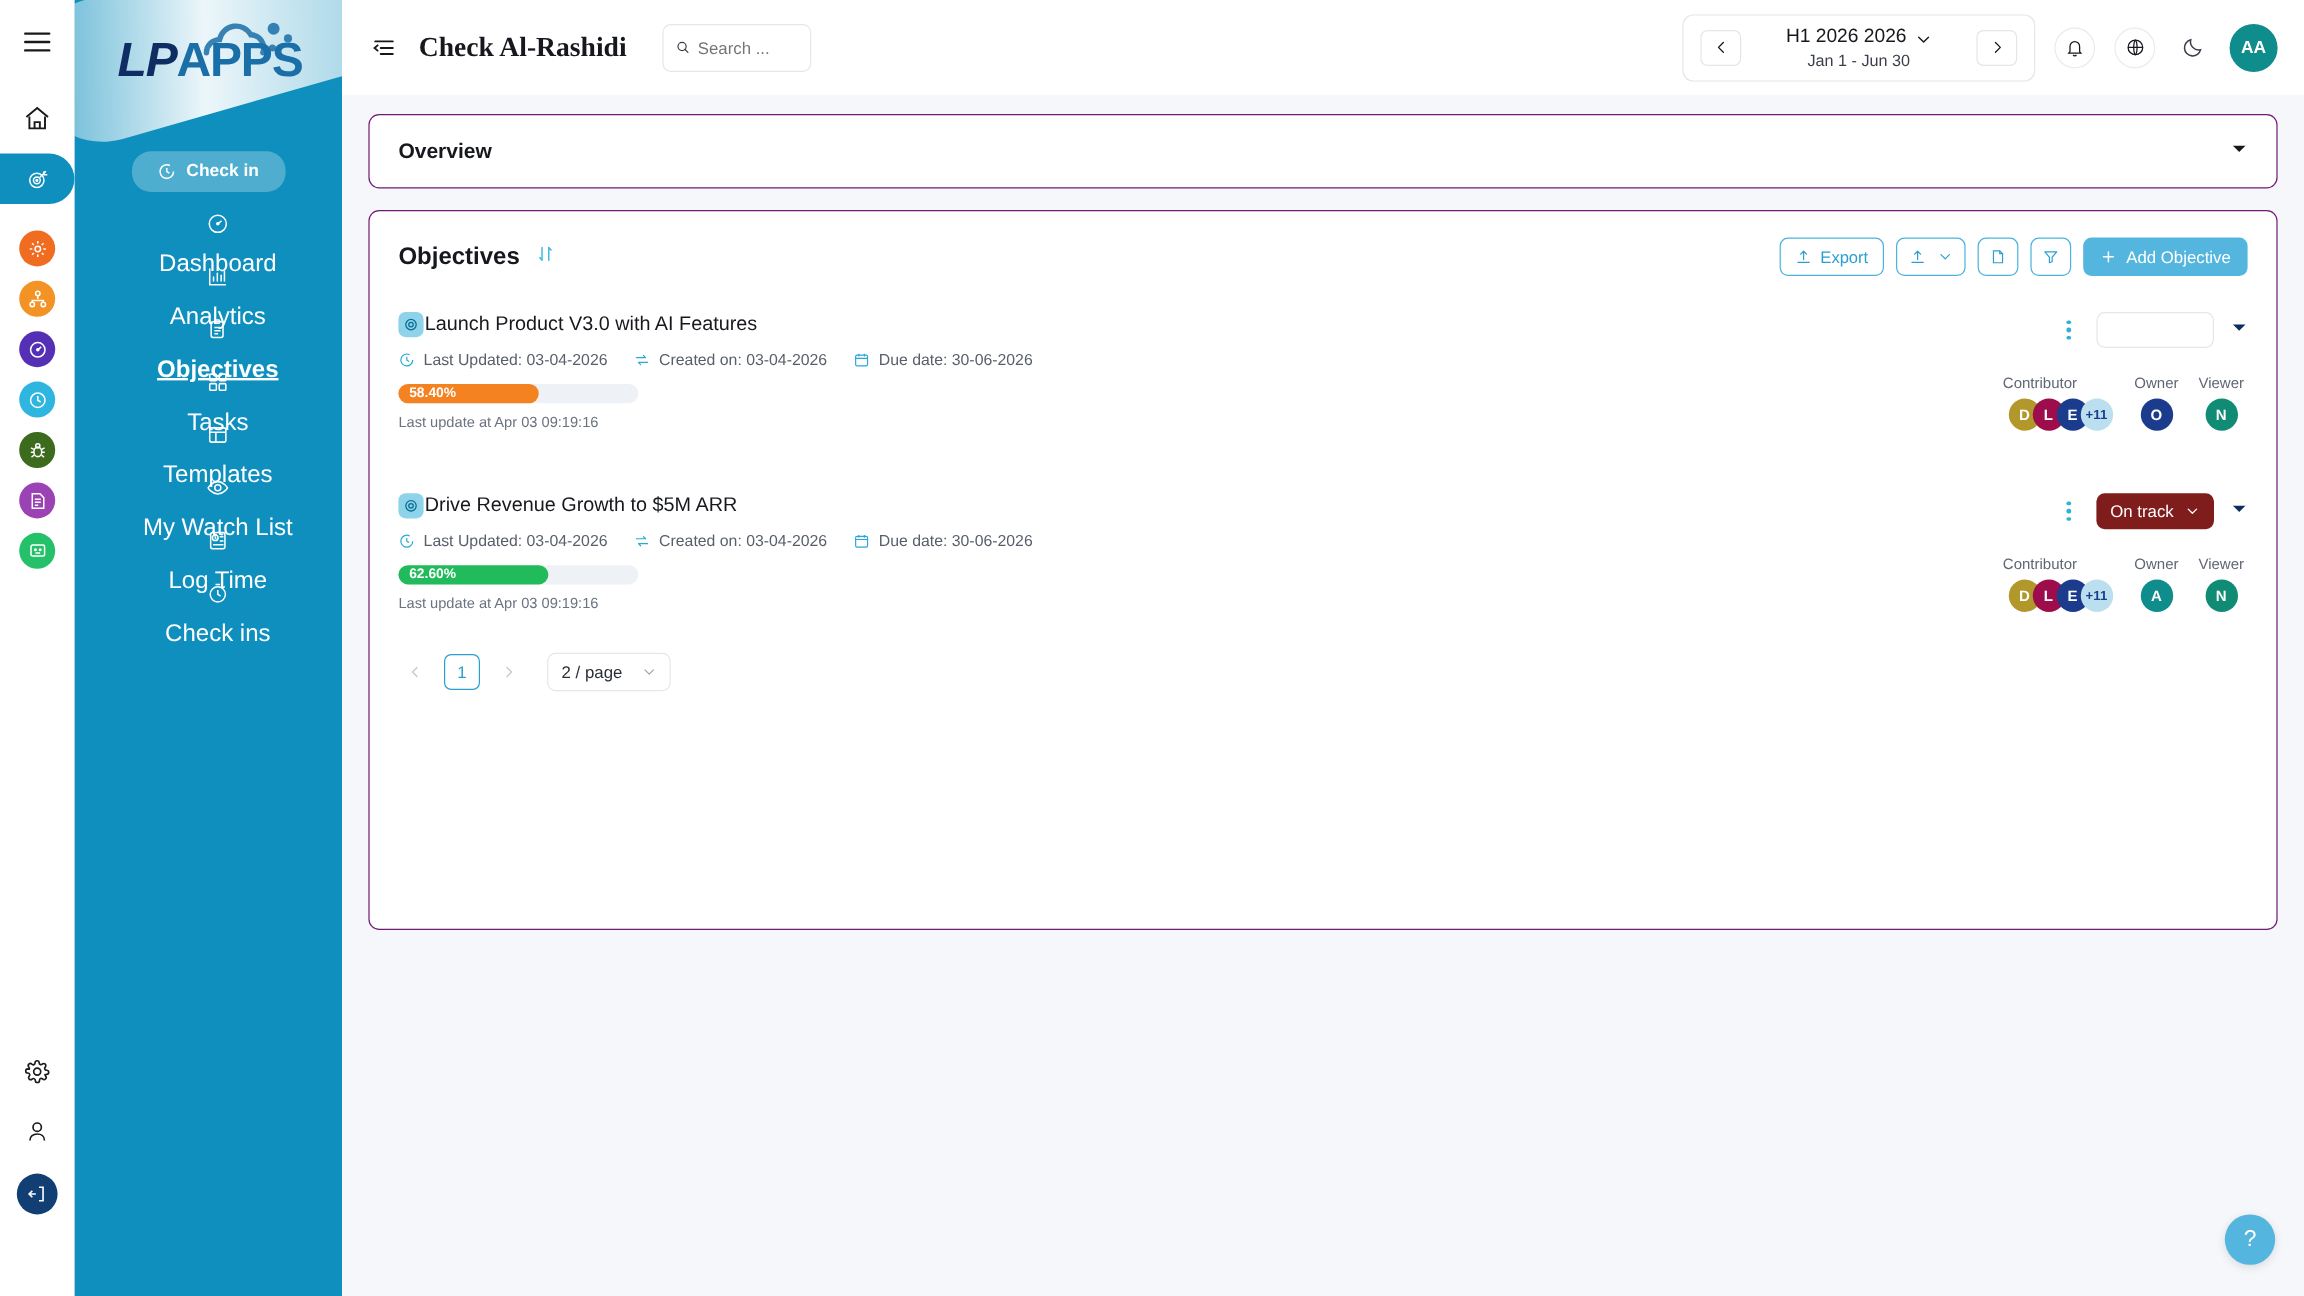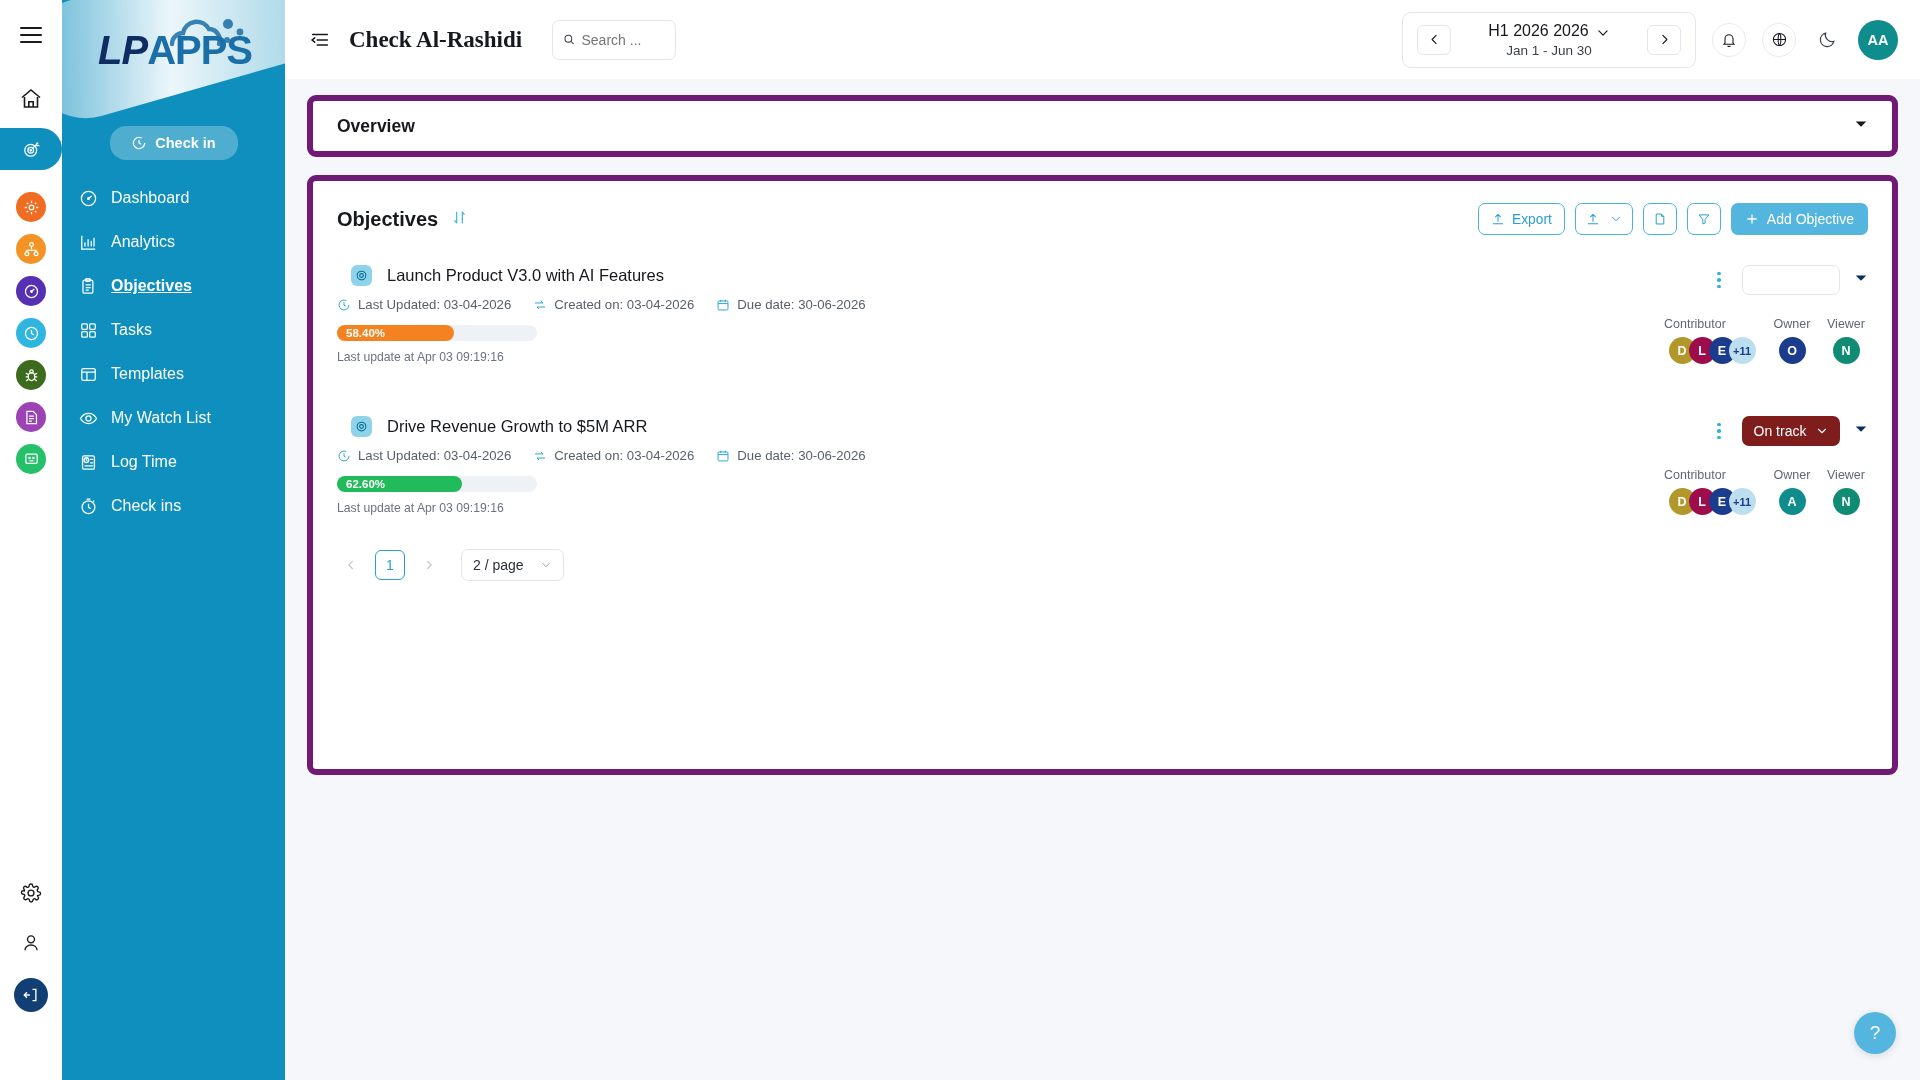--- a/index.html
+++ b/index.html
@@ -80,21 +80,21 @@
   .checkin-btn {
     margin: 4px auto 0; display: flex; align-items: center; justify-content: center;
     gap: 8px; width: 128px; height: 34px;
     background: rgba(255,255,255,0.27); border-radius: 16px;
     color: #fff; font-size: 14.5px; font-weight: 600; cursor: pointer;
   }
   .nav-list { margin-top: 16px; }
   .nav-item {
     display: flex; align-items: center; gap: 13px;
     height: 44px; padding-left: 16px; color: #fff;
-    font-size: 16px; cursor: pointer;
+    font-size: 20px; cursor: pointer; flex-direction: column;
   }
   .nav-item .nav-ico { width: 20px; height: 20px; display:flex; align-items:center; justify-content:center; flex: 0 0 20px; }
   .nav-item.active .nav-label { font-weight: 700; text-decoration: underline; }
 
   
   #main { position: absolute; left: 285px; top: 0; width: 1635px; height: 1080px; background: #f5f7fa; }
 
   
   #topbar {
     height: 79px; background: #fff; display: flex; align-items: center;
@@ -134,21 +134,21 @@
   .plain-btn { width: 30px; height: 30px; display: flex; align-items: center; justify-content: center; cursor: pointer; }
   .avatar-top {
     width: 40px; height: 40px; border-radius: 50%; background: #0f8c8c;
     color: #fff; font-size: 14.5px; font-weight: 600;
     display: flex; align-items: center; justify-content: center; cursor: pointer;
   }
 
   
   #content { padding: 16px 22px 0 22px; }
   .card {
-    background: #fff; border-radius: 9px; border: 6px solid #701a75;
+    background: #fff; border-radius: 9px; border: 1px solid #701a75;
   }
   #overview-card { height: 62px; display: flex; align-items: center; padding: 0 24px; }
   #overview-card .ov-title { font-size: 17.5px; font-weight: 700; color: #16181d; }
   .ov-caret { margin-left: auto; cursor: pointer; }
 
   #objectives-card { margin-top: 18px; height: 600px; padding: 0; }
   .obj-head { display: flex; align-items: center; padding: 22px 24px 0 24px; }
   .obj-head-title { font-size: 20px; font-weight: 700; color: #16181d; }
   .sort-ico { margin-left: 14px; cursor: pointer; }
   .obj-tools { margin-left: auto; display: flex; align-items: center; gap: 10px; }
@@ -159,21 +159,21 @@
   }
   .tbtn.sq { width: 34px; padding: 0; justify-content: center; }
   .tbtn-primary {
     height: 32px; border-radius: 7px; background: #54b6de; color: #fff;
     border: none; display: flex; align-items: center; gap: 8px;
     padding: 0 14px; font-size: 14px; cursor: pointer;
   }
 
   .obj-row { padding: 18px 24px 16px 24px; position: relative; }
   .obj-row + .obj-row { border-top: none; }
-  .obj-title-line { display: flex; align-items: center; gap: 15px; margin-left: 14px; }
+  .obj-title-line { display: flex; align-items: center; gap: 1px; }
   .obj-badge {
     width: 21px; height: 21px; border-radius: 6px; background: #8ed3ea;
     display: flex; align-items: center; justify-content: center; flex: 0 0 21px;
   }
   .obj-title { font-size: 16.5px; color: #16181d; cursor: pointer; }
   .obj-meta { display: flex; align-items: center; gap: 22px; margin-top: 11px; margin-left: 0; }
   .meta-item { display: flex; align-items: center; gap: 7px; font-size: 13.2px; color: #585f6b; }
   .progress-wrap { margin-top: 13px; width: 200px; height: 16px; background: #eef1f5; border-radius: 9px; position: relative; }
   .progress-fill {
     height: 16px; border-radius: 9px; display: flex; align-items: center;

